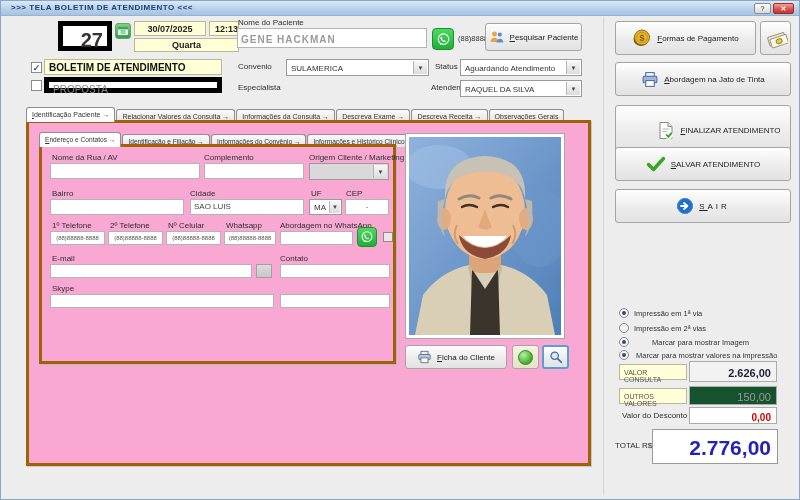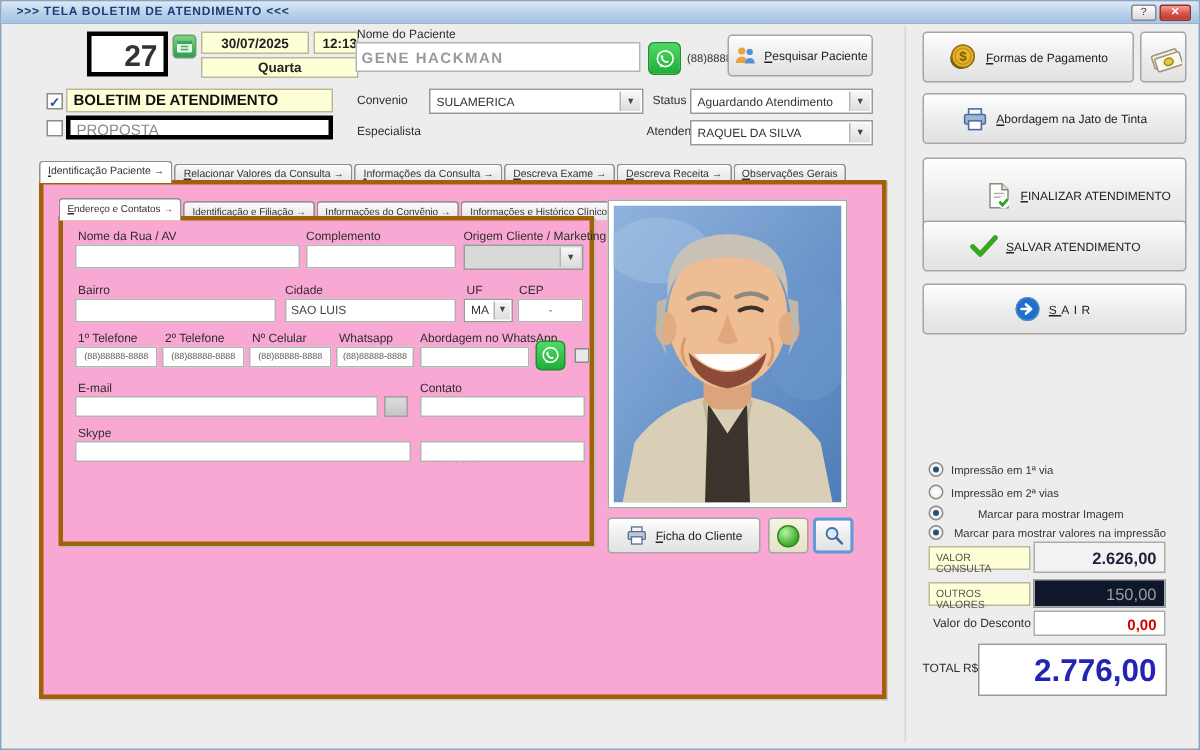--- a/index.html
+++ b/index.html
@@ -6,21 +6,21 @@
   #win{position:relative;width:800px;height:500px;background:#ededed;border:1px solid #8aa6c6;box-sizing:border-box;overflow:hidden;}
   .abs{position:absolute;box-sizing:border-box;}
   
   .titlebar{left:0;top:0;width:800px;height:15px;background:linear-gradient(#dce9f7,#b7cfe9 60%,#a6c3e2);border-bottom:1px solid #93b2d4;}
   .title-text{left:10px;top:2px;font-size:8px;font-weight:bold;color:#1b3f77;letter-spacing:.5px;}
   .winbtn{top:2px;height:11px;border-radius:2px;font-size:7px;line-height:10px;text-align:center;border:1px solid #8a8a8a;}
   .helpbtn{left:753px;width:17px;background:linear-gradient(#fdfdfd,#d9d9d9);color:#333;}
   .closebtn{left:772px;width:21px;background:linear-gradient(#f1a198,#d9534a 55%,#c0392e);color:#fff;border-color:#9c2f26;font-weight:bold;}
   
   .lbl{font-size:8px;color:#2e2e2e;white-space:nowrap;}
-  .box{background:#fff;border:3px solid #000000;}
+  .box{background:#fff;border:5px solid #000000;}
   .ybox{background:#ffffd7;border:1px solid #b8b89a;}
   .field{background:#fff;border:1px solid #b4b4b4;font-size:8px;color:#444;padding:2px 3px;white-space:nowrap;overflow:hidden;}
   .btn{background:linear-gradient(#fefefe,#ececec 55%,#e2e2e2);border:1px solid #a5a5a5;border-radius:3px;display:flex;align-items:center;justify-content:center;gap:5px;font-size:8px;color:#222;}
   .mn{display:inline-block;}
   .mn::first-letter{text-decoration:underline;}
   .dd{background:#fff;border:1px solid #9a9a9a;}
   .dd .dd-txt{position:absolute;left:4px;top:50%;transform:translateY(-50%);font-size:8px;color:#333;white-space:nowrap;}
   .dd .dd-ar{position:absolute;right:1px;top:1px;bottom:1px;width:13px;background:linear-gradient(#f7f7f7,#dcdcdc);border-left:1px solid #b5b5b5;display:flex;align-items:center;justify-content:center;font-size:6px;color:#444;}
   .cb{width:11px;height:11px;background:#fff;border:1px solid #8a8a8a;font-size:9px;line-height:10px;text-align:center;color:#2b579a;font-weight:bold;}
   .radio{width:10px;height:10px;border-radius:50%;border:1px solid #8a8a8a;background:radial-gradient(#fff,#e8e8e8);}
@@ -294,21 +294,21 @@
   <div class="abs rlabel" style="left:633px;top:323px;">Impressão em 2ª vias</div>
   <div class="abs radio sel" style="left:618px;top:336px;"></div>
   <div class="abs rlabel" style="left:635px;top:337px;padding-left:16px;">Marcar para mostrar Imagem</div>
   <div class="abs radio sel" style="left:618px;top:349px;"></div>
   <div class="abs rlabel" style="left:635px;top:350px;">Marcar para mostrar valores na impressão</div>
 
   <div class="abs ybox" style="left:618px;top:363px;width:68px;height:16px;font-size:7px;color:#555;padding:4px 0 0 4px;">VALOR CONSULTA</div>
   <div class="abs valbox" style="left:688px;top:360px;width:88px;height:21px;background:#f2f2f2;font-size:11px;color:#1f1f3d;padding-top:5px;">2.626,00</div>
 
   <div class="abs ybox" style="left:618px;top:387px;width:68px;height:16px;font-size:7px;color:#555;padding:4px 0 0 4px;">OUTROS VALORES</div>
-  <div class="abs valbox" style="left:688px;top:385px;width:88px;height:19px;background:#0f172a;font-size:11px;font-weight:normal;color:#9a9a9a;padding-top:4px;">150,00</div>
+  <div class="abs valbox" style="left:688px;top:385px;width:88px;height:19px;background:#14532d;font-size:11px;font-weight:normal;color:#9a9a9a;padding-top:4px;">150,00</div>
 
   <div class="abs lbl" style="left:621px;top:410px;font-size:8px;">Valor do Desconto ( - )</div>
   <div class="abs valbox" style="left:688px;top:406px;width:88px;height:17px;background:#fff;font-size:10px;color:#d40000;padding-top:4px;">0,00</div>
 
   <div class="abs lbl" style="left:614px;top:440px;font-size:8px;">TOTAL R$</div>
   <div class="abs valbox" style="left:651px;top:428px;width:126px;height:35px;background:#fff;border:1px solid #9a9a9a;font-size:21px;color:#2424b4;padding:6px 6px 0 0;">2.776,00</div>
 
 </div>
 
 </body></html>

